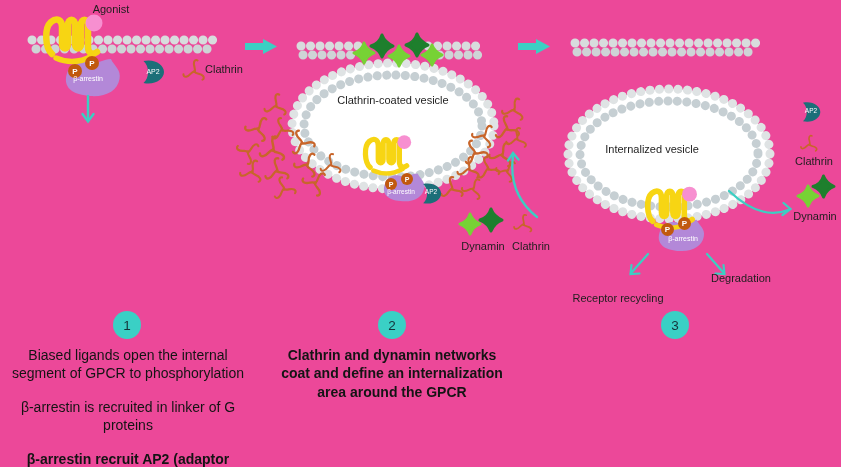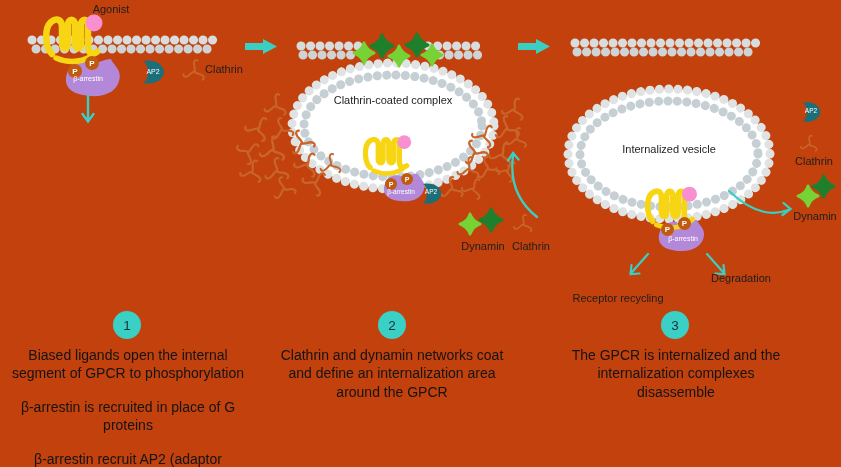--- a/index.html
+++ b/index.html
@@ -1,34 +1,34 @@
 <!DOCTYPE html>
 <html><head>
 <meta charset="utf-8">
 <style>
   html,body{margin:0;padding:0;background:#ffffff;}
   .canvas{
-    position:relative;width:841px;height:467px;background:#c2410c;overflow:hidden;
+    position:relative;width:841px;height:467px;background:#ec4899;overflow:hidden;
     font-family:"Liberation Sans", sans-serif;color:#1e1e1e;
   }
   .layer{position:absolute;left:0;top:0;}
   .lbl{position:absolute;font-size:11px;line-height:1.25;color:#1e1e1e;text-align:center;}
   .lbl.left{text-align:left;}
   .tiny{position:absolute;color:#ffffff;text-align:center;font-size:7px;line-height:1;}
   .pbadge{
     position:absolute;background:#c1590e;color:#fff;border-radius:50%;
     font-size:8px;font-weight:bold;display:flex;align-items:center;justify-content:center;
   }
   .stepnum{
     position:absolute;width:28px;height:28px;border-radius:50%;background:#3ad0c5;
     color:#15333a;font-size:13.5px;display:flex;align-items:center;justify-content:center;
   }
   .steptext{position:absolute;font-size:14px;line-height:1.32;text-align:center;color:#141414;}
   .steptext p{margin:0 0 15px 0;}
-  .steptext p:last-child{margin-bottom:0;}
+  .steptext p:last-child{margin-bottom:0;font-weight:bold;}
 </style>
 </head>
 <body>
 
 <div class="canvas">
 
   <svg class="layer" width="841" height="467" viewBox="0 0 841 467">
     <defs>
       <symbol id="ic-gpcr" viewBox="0 0 64 52">
         <path d="M10 40 C3 34 2 14 9 8 C15 3 20 6 20 13 L20 30 C20 36 26 36 26 30 L26 11
@@ -176,48 +176,45 @@
     </g>
   </svg>
 
   <div class="lbl" style="left:70px;top:3px;width:82px;">Agonist</div>
   <div class="pbadge" style="left:68px;top:64px;width:14px;height:14px;">P</div>
   <div class="pbadge" style="left:85px;top:56px;width:14px;height:14px;">P</div>
   <div class="tiny" style="left:58px;top:75px;width:60px;">β-arrestin</div>
   <div class="tiny" style="left:140px;top:68px;width:26px;">AP2</div>
   <div class="lbl left" style="left:205px;top:63px;">Clathrin</div>
 
-  <div class="lbl" style="left:317px;top:94px;width:152px;">Clathrin-coated complex</div>
+  <div class="lbl" style="left:317px;top:94px;width:152px;">Clathrin-coated vesicle</div>
   <div class="pbadge" style="left:385px;top:178px;width:12px;height:12px;font-size:7px;">P</div>
   <div class="pbadge" style="left:401px;top:173px;width:12px;height:12px;font-size:7px;">P</div>
   <div class="tiny" style="left:374px;top:189px;width:54px;font-size:6.5px;">β-arrestin</div>
   <div class="tiny" style="left:420px;top:189px;width:22px;font-size:6.5px;">AP2</div>
   <div class="lbl" style="left:448px;top:240px;width:70px;">Dynamin</div>
   <div class="lbl" style="left:501px;top:240px;width:60px;">Clathrin</div>
 
-  <div class="lbl" style="left:593px;top:143px;width:152px;">Internalized vesicle</div>
+  <div class="lbl" style="left:576px;top:143px;width:152px;">Internalized vesicle</div>
   <div class="pbadge" style="left:661px;top:223px;width:13px;height:13px;">P</div>
   <div class="pbadge" style="left:678px;top:217px;width:13px;height:13px;">P</div>
   <div class="tiny" style="left:653px;top:235px;width:60px;">β-arrestin</div>
   <div class="tiny" style="left:798px;top:108px;width:26px;font-size:6.5px;">AP2</div>
   <div class="lbl" style="left:779px;top:155px;width:70px;">Clathrin</div>
   <div class="lbl" style="left:780px;top:210px;width:70px;">Dynamin</div>
   <div class="lbl" style="left:548px;top:292px;width:140px;">Receptor recycling</div>
   <div class="lbl" style="left:691px;top:272px;width:100px;">Degradation</div>
 
   <div class="stepnum" style="left:113px;top:311px;">1</div>
   <div class="steptext" style="left:2px;top:346px;width:252px;">
     <p>Biased ligands open the internal segment of GPCR to phosphorylation</p>
-    <p>β-arrestin is recruited in place of G proteins</p>
+    <p>β-arrestin is recruited in linker of G proteins</p>
     <p>β-arrestin recruit AP2 (adaptor complex), which acts as a linker for clathrin to the GPCR</p>
   </div>
 
   <div class="stepnum" style="left:378px;top:311px;">2</div>
   <div class="steptext" style="left:277px;top:346px;width:230px;">
     <p>Clathrin and dynamin networks coat and define an internalization area around the GPCR</p>
   </div>
 
   <div class="stepnum" style="left:661px;top:311px;">3</div>
-  <div class="steptext" style="left:567px;top:346px;width:218px;">
-    <p>The GPCR is internalized and the internalization complexes disassemble</p>
-  </div>
 
 </div>
 
 </body></html>

